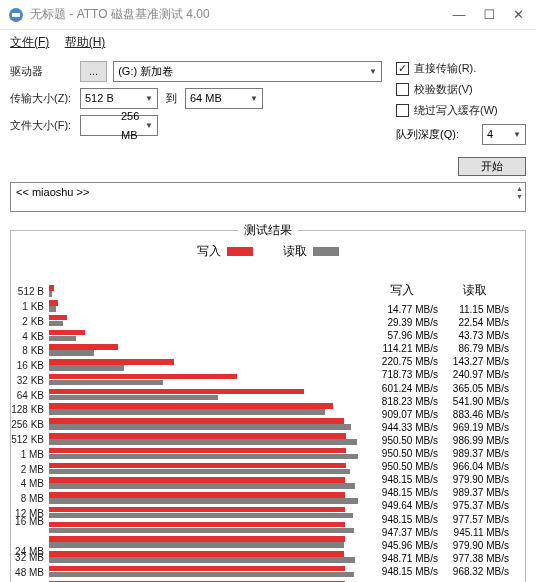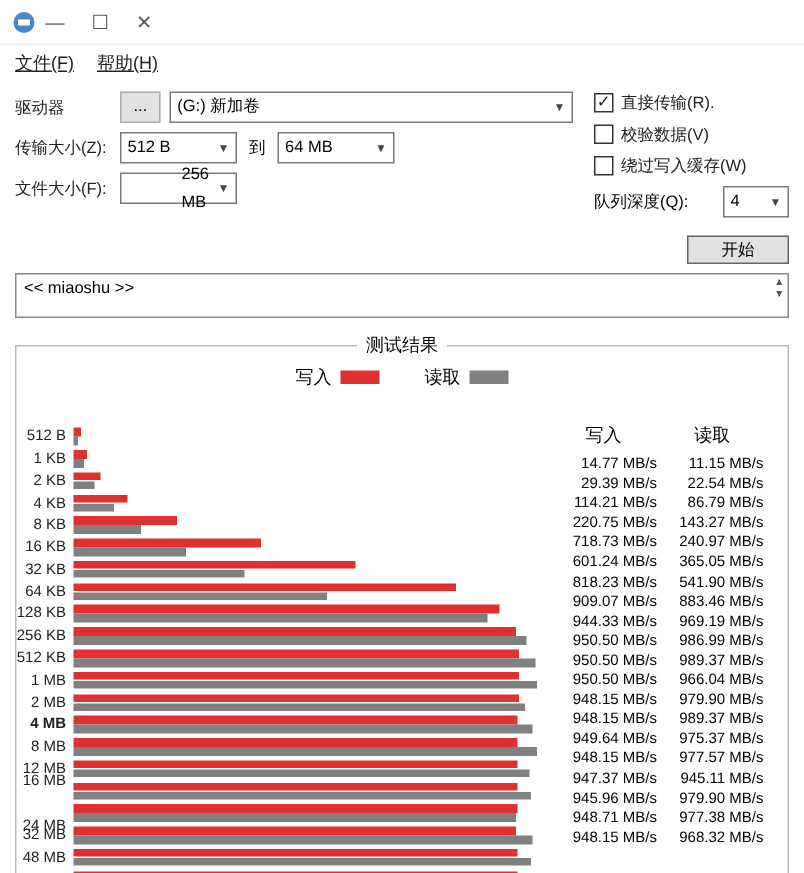--- a/index.html
+++ b/index.html
@@ -41,20 +41,21 @@
   .drow span { width:70px; text-align:right; }
 </style>
 </head>
 <body>
 
 <div class="titlebar">
   <svg class="icon" viewBox="0 0 16 16">
       <circle cx="8" cy="8" r="7" fill="#4a88c7"></circle>
       <rect x="4" y="6" width="8" height="4" fill="#fff"></rect>
     </svg>
+  <span class="title">无标题 - ATTO 磁盘基准测试 4.00</span>
   <div class="winbtns">
     <span>—</span>
     <span>☐</span>
     <span>✕</span>
   </div>
 </div>
 
 <div class="menubar">
   <span>文件(F)</span>
   <span>帮助(H)</span>
@@ -193,21 +194,21 @@
             <div class="ytick" style="top: 169.762px;">1 MB</div>
             <div class="barpair" style="top: 163.762px;">
               <div class="bw" style="width: 296.556px;"></div>
               <div class="br" style="width: 308.683px;"></div>
             </div>
             <div class="ytick" style="top: 184.524px;">2 MB</div>
             <div class="barpair" style="top: 178.524px;">
               <div class="bw" style="width: 296.556px;"></div>
               <div class="br" style="width: 301.404px;"></div>
             </div>
-            <div class="ytick" style="top: 199.286px; font-weight: bold;">4 MB</div>
+            <div class="ytick" style="top: 199.286px;">4 MB</div>
             <div class="barpair" style="top: 193.286px;">
               <div class="bw" style="width: 295.823px;"></div>
               <div class="br" style="width: 305.729px;"></div>
             </div>
             <div class="ytick" style="top: 214.048px;">8 MB</div>
             <div class="barpair" style="top: 208.048px;">
               <div class="bw" style="width: 295.823px;"></div>
               <div class="br" style="width: 308.683px;"></div>
             </div>
             <div class="ytick" style="top: 228.81px;">12 MB</div>
@@ -250,20 +251,24 @@
         <div id="data-rows">
             <div class="drow">
               <span>14.77 MB/s</span>
               <span>11.15 MB/s</span>
             </div>
             <div class="drow">
               <span>29.39 MB/s</span>
               <span>22.54 MB/s</span>
             </div>
             <div class="drow">
+              <span>57.96 MB/s</span>
+              <span>43.73 MB/s</span>
+            </div>
+            <div class="drow">
               <span>114.21 MB/s</span>
               <span>86.79 MB/s</span>
             </div>
             <div class="drow">
               <span>220.75 MB/s</span>
               <span>143.27 MB/s</span>
             </div>
             <div class="drow">
               <span>718.73 MB/s</span>
               <span>240.97 MB/s</span>

